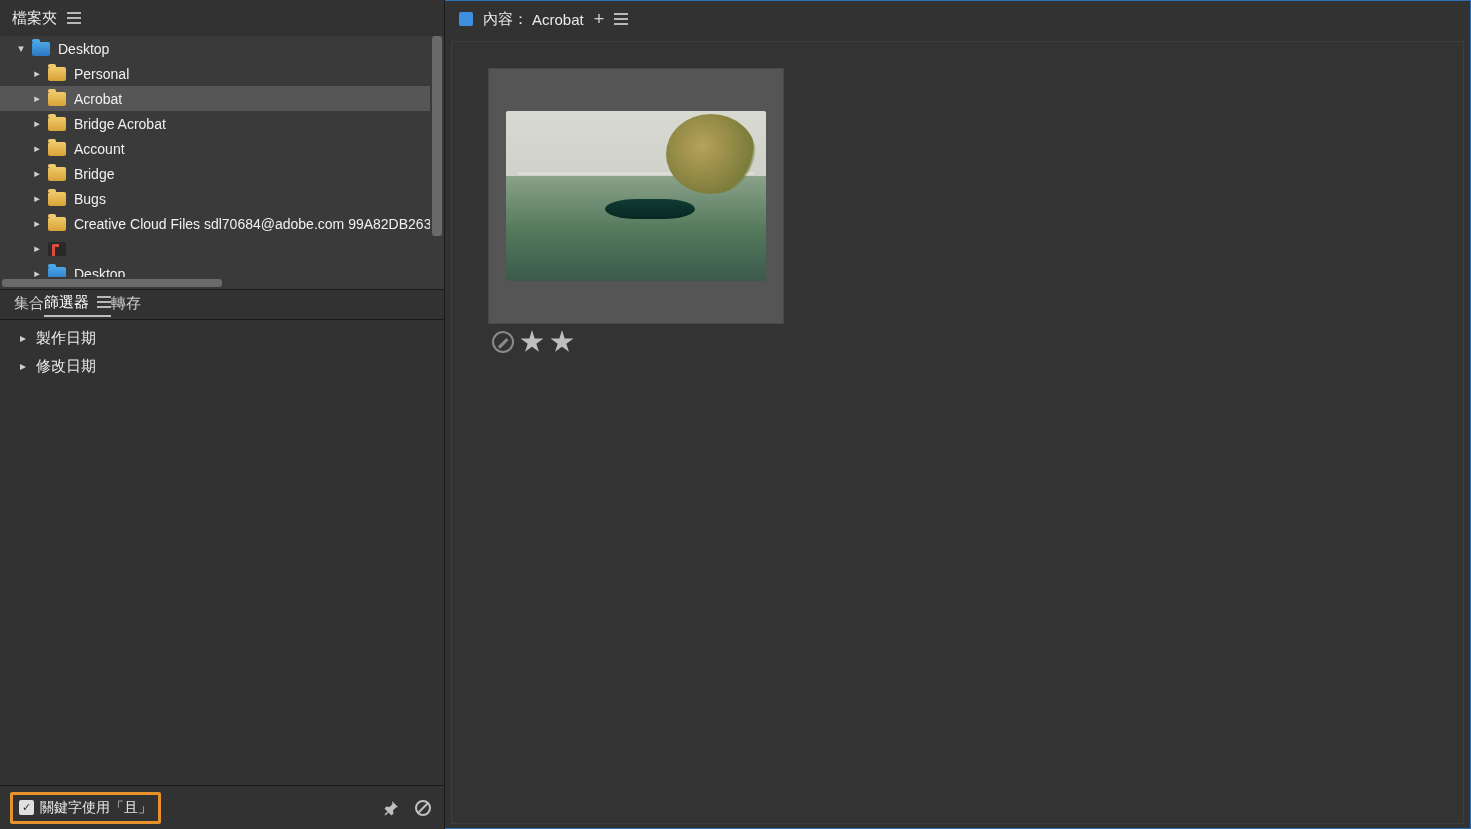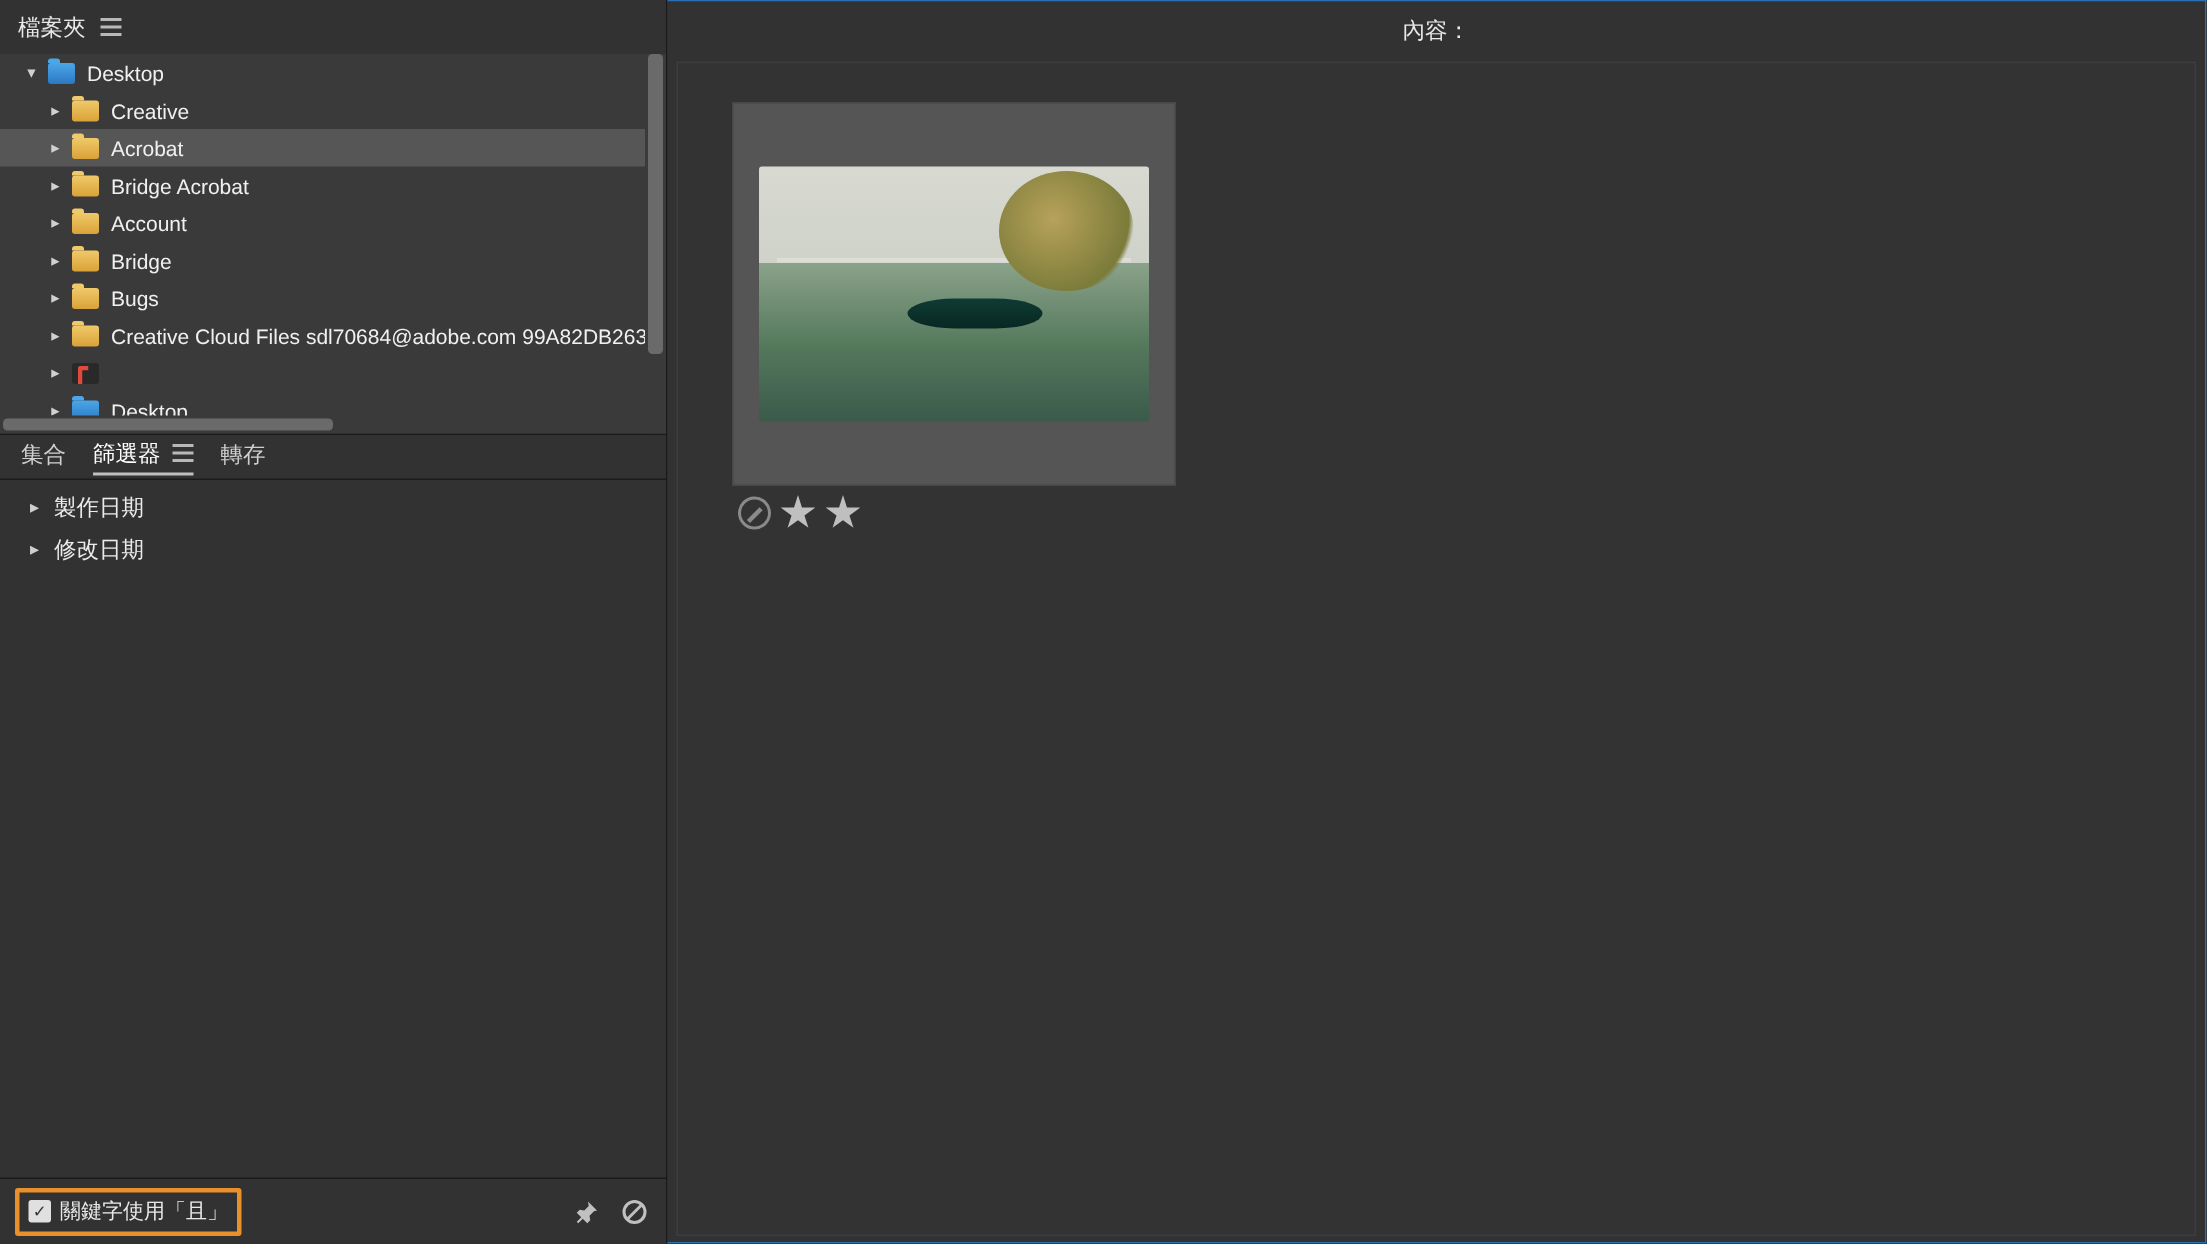--- a/index.html
+++ b/index.html
@@ -105,21 +105,20 @@
 
   .middle-panel {
     flex: 1;
     display: flex;
     flex-direction: column;
   }
   .tabs-bar {
     height: 30px;
     display: flex;
     align-items: center;
-    gap: 18px;
     padding: 0 14px;
     background: #323232;
     border-bottom: 1px solid #1a1a1a;
   }
   .tab {
     font-size: 15px;
     color: #cfcfcf;
     cursor: pointer;
     padding-bottom: 3px;
     display:flex; align-items:center; gap:8px;
@@ -165,21 +164,20 @@
     background:#323232;
     display:flex; flex-direction:column;
     border: 1px solid #2b6fb5;
     border-left:none;
   }
   .content-header {
     height: 36px;
     display:flex; align-items:center; gap:10px;
     padding: 0 14px;
     background:#323232;
-    flex-direction:column;
   }
   .blue-square {
     width:14px; height:14px; background:#3d8fe0; border-radius:2px;
   }
   .plus { font-size:18px; color:#d0d0d0; cursor:pointer; }
 
   .content-body {
     flex:1;
     background:#333333;
     padding: 26px 36px;
@@ -277,21 +275,21 @@
       <div class="tree-scroll">
         <ul>
           <li style="padding-left:14px">
             <span class="arrow">▾</span>
             <span class="folder-icon blue"></span>
             <span>Desktop</span>
           </li>
           <li style="padding-left:30px">
             <span class="arrow">▸</span>
             <span class="folder-icon yellow"></span>
-            <span>Creative</span>
+            <span>Personal</span>
           </li>
           <li class="selected" style="padding-left:30px">
             <span class="arrow">▸</span>
             <span class="folder-icon yellow"></span>
             <span>Acrobat</span>
           </li>
           <li style="padding-left:30px">
             <span class="arrow">▸</span>
             <span class="folder-icon yellow"></span>
             <span>Bridge Acrobat</span>

